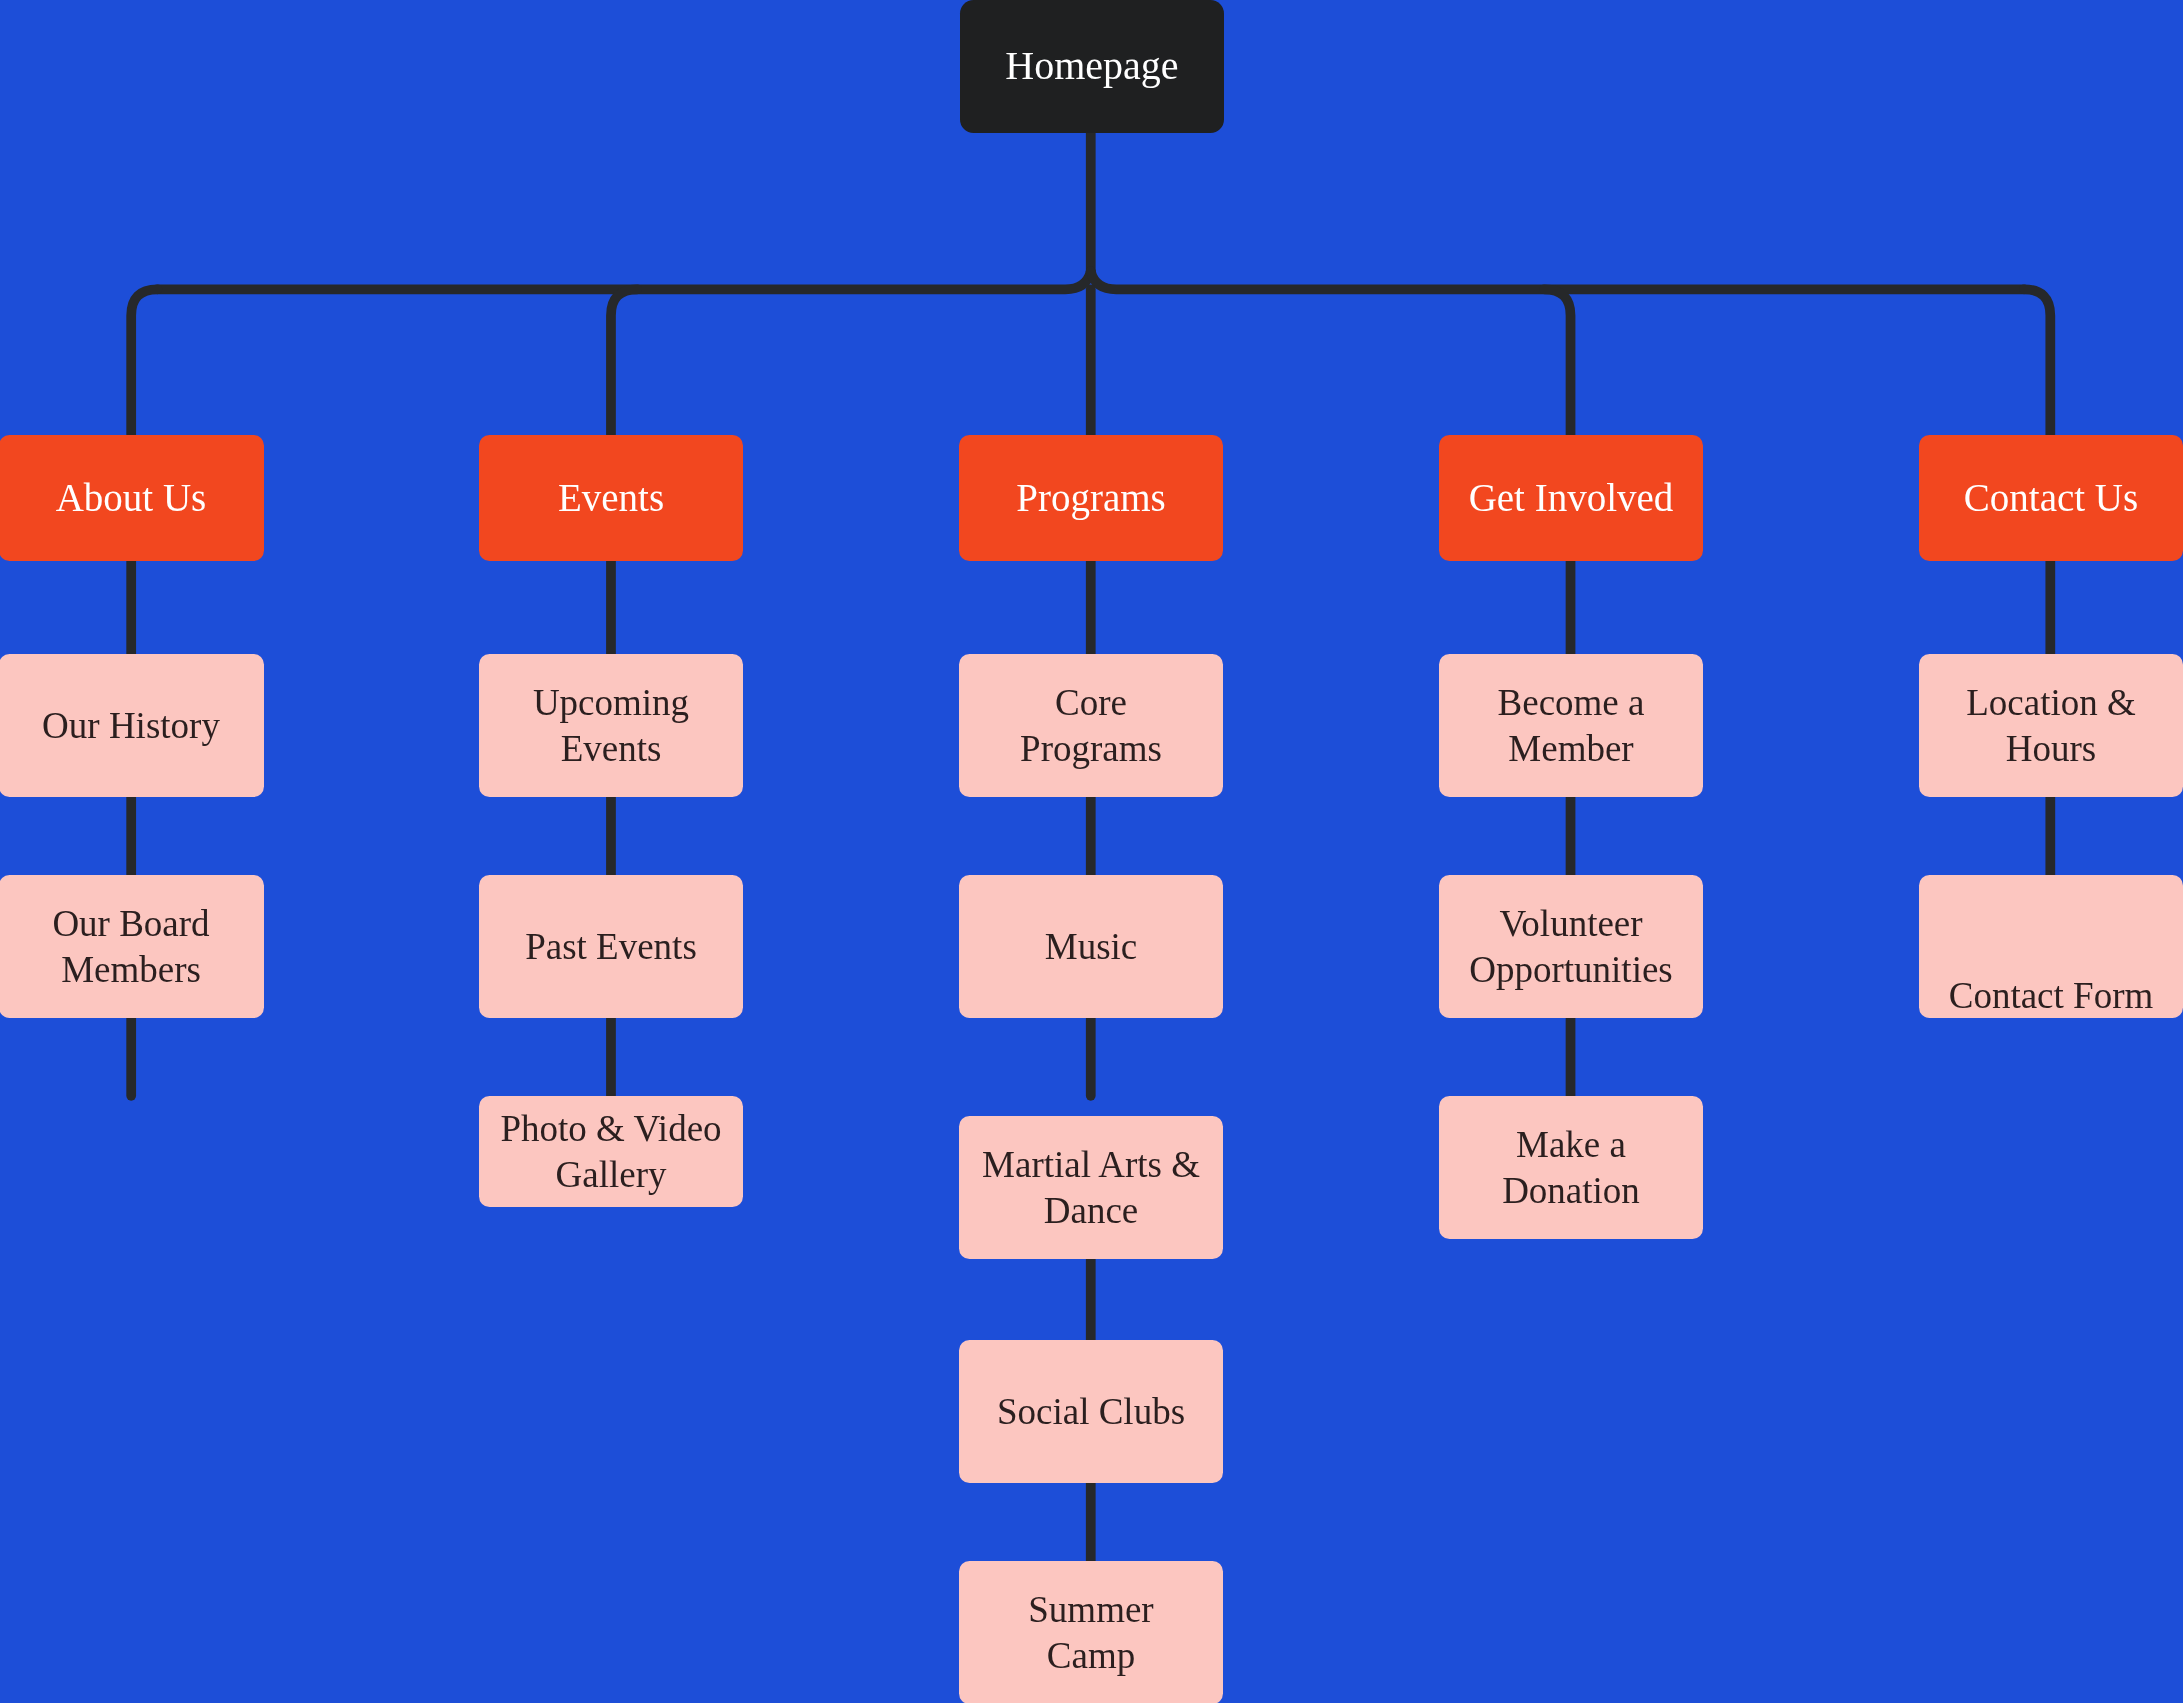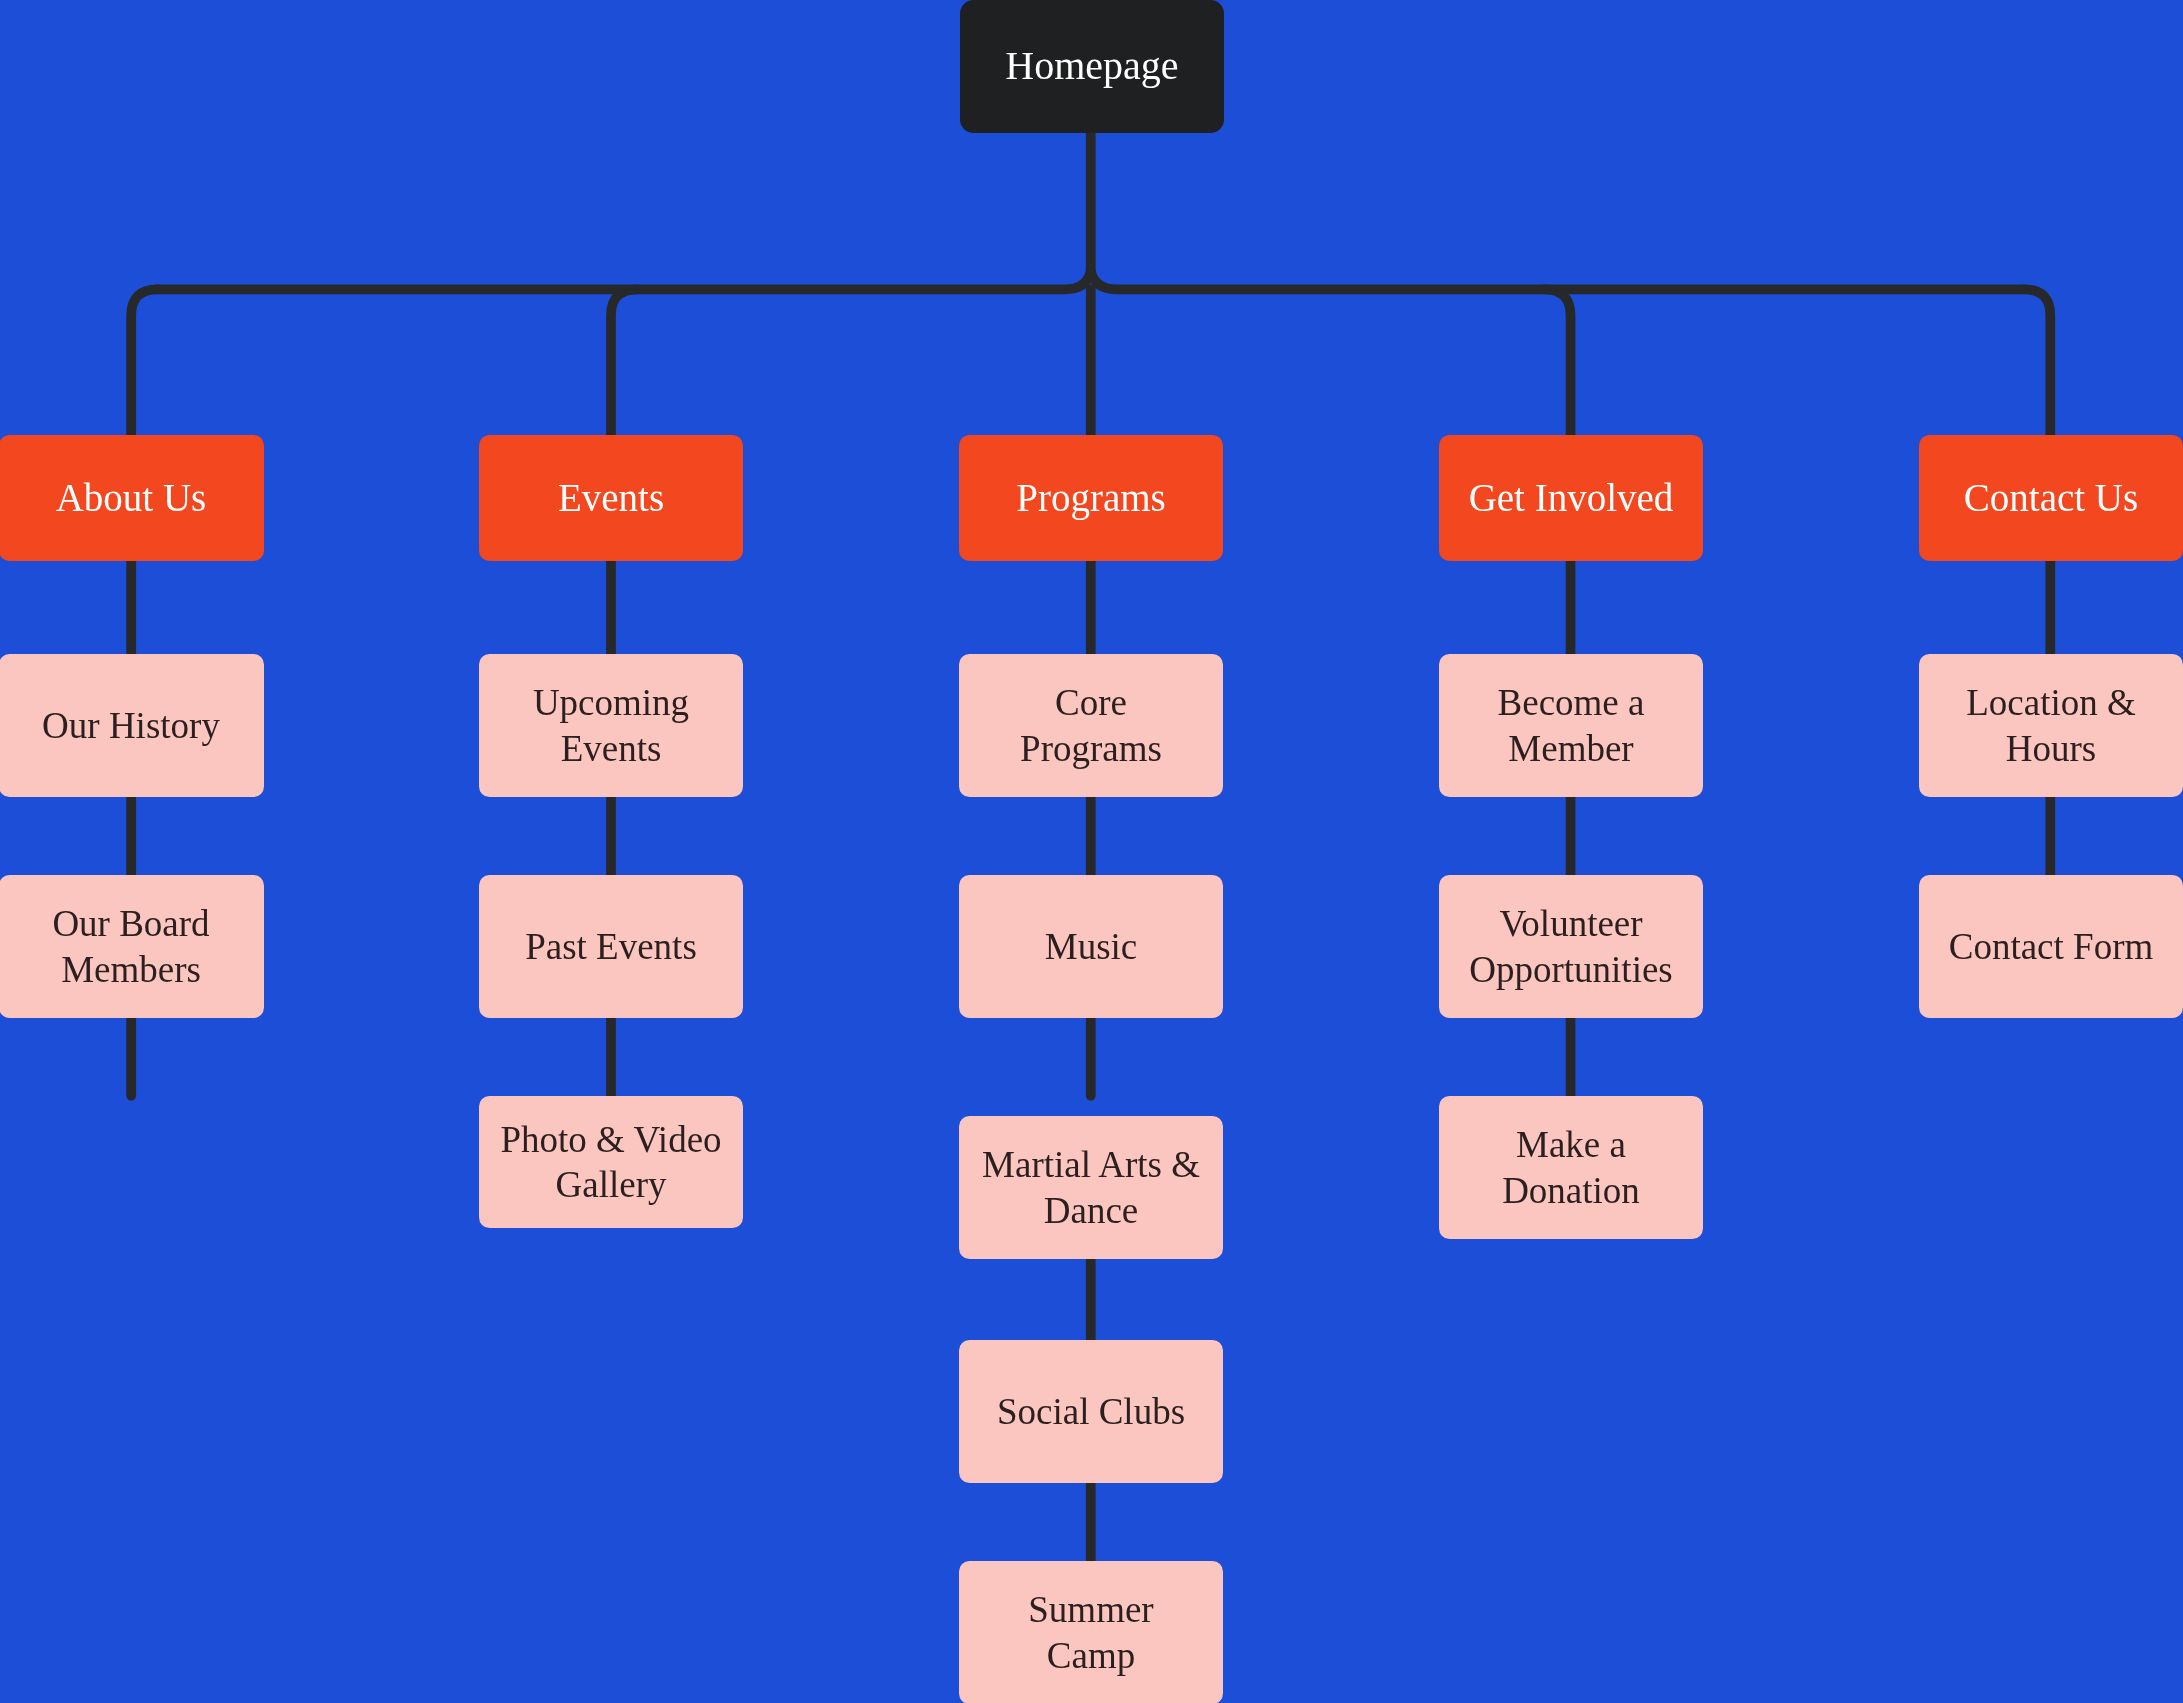--- a/index.html
+++ b/index.html
@@ -132,21 +132,21 @@
 Members</span>
   </div>
 
   <div class="node leaf" style="left:479px; top:654px; width:264px; height:143px;">
     <span class="lbl">Upcoming
 Events</span>
   </div>
   <div class="node leaf" style="left:479px; top:875px; width:264px; height:143px;">
     <span class="lbl">Past Events</span>
   </div>
-  <div class="node leaf" style="left:479px; top:1096px; width:264px; height:132px;">
+  <div class="node leaf" style="left:479px; top:1096px; width:264px; height:111px;">
     <span class="lbl">Photo &amp; Video
 Gallery</span>
   </div>
 
   <div class="node leaf" style="left:959px; top:654px; width:264px; height:143px;">
     <span class="lbl">Core
 Programs</span>
   </div>
   <div class="node leaf" style="left:959px; top:875px; width:264px; height:143px;">
     <span class="lbl">Music</span>
@@ -173,18 +173,18 @@
   </div>
   <div class="node leaf" style="left:1439px; top:1096px; width:264px; height:143px;">
     <span class="lbl">Make a
 Donation</span>
   </div>
 
   <div class="node leaf" style="left:1919px; top:654px; width:264px; height:143px;">
     <span class="lbl">Location &amp;
 Hours</span>
   </div>
-  <div class="node leaf" style="left:1919px; top:875px; width:264px; height:143px;">
+  <div class="node leaf" style="left:1919px; top:875px; width:264px; height:143px;align-items:flex-end;">
     <span class="lbl">Contact Form</span>
   </div>
 
 </div>
 
 
 </body></html>

